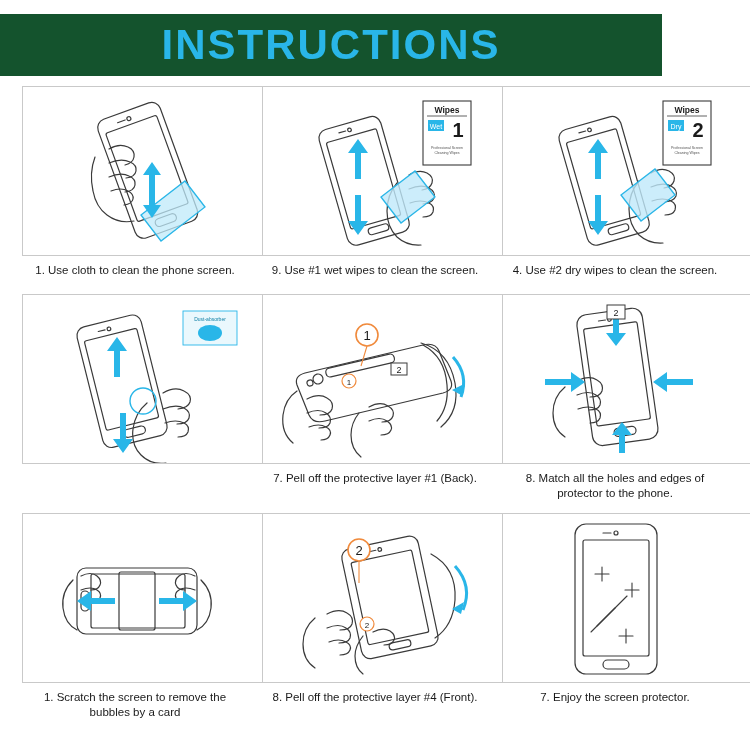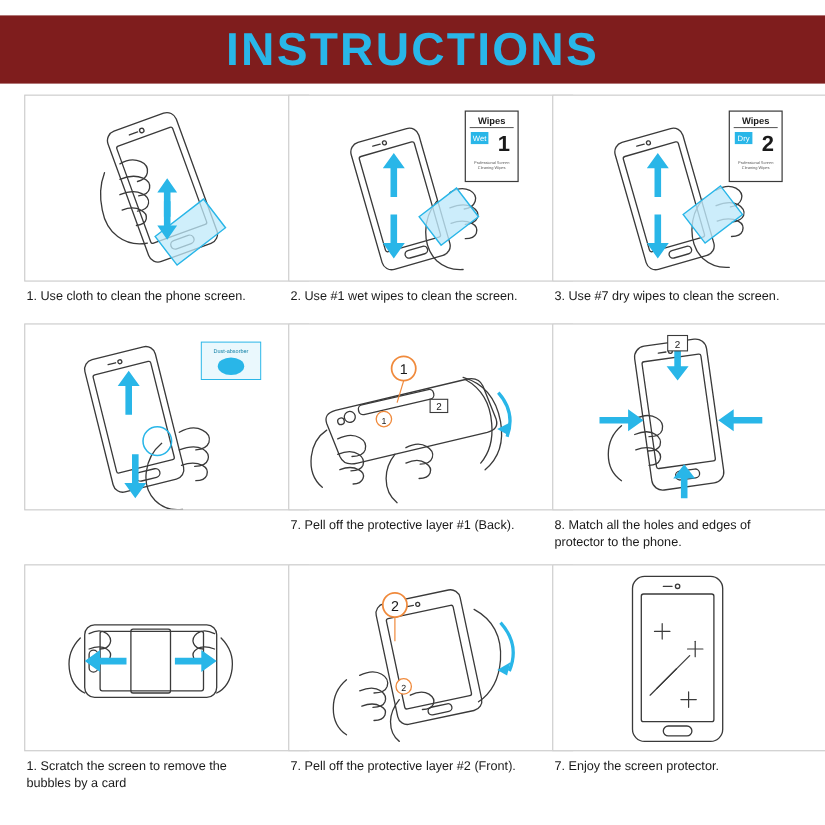--- a/index.html
+++ b/index.html
@@ -18,23 +18,23 @@
     width: 750px;
     height: 750px;
     background: #ffffff;
     box-sizing: border-box;
   }
   
   .header {
     position: absolute;
     left: 0;
     top: 14px;
-    width: 750px;
+    width: 662px;
     height: 62px;
-    background: #7f1d1d;
+    background: #14532d;
     display: flex;
     align-items: center;
     justify-content: center;
   }
   .header-title {
     color: #29b6e8;
     font-size: 42px;
     font-weight: bold;
     letter-spacing: 2px;
     font-family: "Liberation Sans", sans-serif;
@@ -62,20 +62,21 @@
     box-sizing: border-box;
     overflow: hidden;
   }
   .caption {
     font-size: 11.5px;
     color: #1a1a1a;
     line-height: 15px;
     padding: 7px 2px 6px 2px;
     min-height: 32px;
     box-sizing: border-box;
+    text-align: center;
   }
   svg { display: block; }
 </style>
 </head>
 <body>
 
 <div class="page">
 
   <div class="header">
     <div class="header-title">INSTRUCTIONS</div>
@@ -148,21 +149,21 @@
             <text x="184" y="26" font-family="Liberation Sans, sans-serif" font-size="8.5" font-weight="bold" fill="#1a1a1a" text-anchor="middle">Wipes</text>
             <line x1="164" y1="29" x2="204" y2="29" stroke="#3a3a3a" stroke-width="0.8"></line>
             <rect x="165" y="33" width="16" height="11" fill="#29b6e8"></rect>
             <text x="173" y="41.5" font-family="Liberation Sans, sans-serif" font-size="7" fill="#ffffff" text-anchor="middle">Wet</text>
             <text x="195" y="50" font-family="Liberation Sans, sans-serif" font-size="20" font-weight="bold" fill="#1a1a1a" text-anchor="middle">1</text>
             <text x="184" y="62" font-family="Liberation Sans, sans-serif" font-size="3.6" fill="#555" text-anchor="middle">Professional Screen</text>
             <text x="184" y="67" font-family="Liberation Sans, sans-serif" font-size="3.6" fill="#555" text-anchor="middle">Cleaning Wipes</text>
           </g>
         </svg>
       </div>
-      <div class="caption">2. Use #1 wet wipes to clean the screen.</div>
+      <div class="caption">9. Use #1 wet wipes to clean the screen.</div>
     </div>
 
     <div class="cell">
       <div class="panel">
         <svg width="226" height="170" viewBox="0 0 226 170">
           <g fill="none" stroke="#3a3a3a" stroke-width="1.2" stroke-linecap="round" stroke-linejoin="round">
             <g transform="rotate(-16 100 90)">
               <rect x="68" y="34" width="64" height="120" rx="9" ry="9"></rect>
               <rect x="74" y="47" width="52" height="90" rx="2" ry="2"></rect>
               <circle cx="100" cy="41" r="1.8"></circle>
@@ -186,21 +187,21 @@
             <text x="184" y="26" font-family="Liberation Sans, sans-serif" font-size="8.5" font-weight="bold" fill="#1a1a1a" text-anchor="middle">Wipes</text>
             <line x1="164" y1="29" x2="204" y2="29" stroke="#3a3a3a" stroke-width="0.8"></line>
             <rect x="165" y="33" width="16" height="11" fill="#29b6e8"></rect>
             <text x="173" y="41.5" font-family="Liberation Sans, sans-serif" font-size="7" fill="#ffffff" text-anchor="middle">Dry</text>
             <text x="195" y="50" font-family="Liberation Sans, sans-serif" font-size="20" font-weight="bold" fill="#1a1a1a" text-anchor="middle">2</text>
             <text x="184" y="62" font-family="Liberation Sans, sans-serif" font-size="3.6" fill="#555" text-anchor="middle">Professional Screen</text>
             <text x="184" y="67" font-family="Liberation Sans, sans-serif" font-size="3.6" fill="#555" text-anchor="middle">Cleaning Wipes</text>
           </g>
         </svg>
       </div>
-      <div class="caption">3. Use #7 dry wipes to clean the screen.</div>
+      <div class="caption">4. Use #2 dry wipes to clean the screen.</div>
     </div>
 
     <div class="cell">
       <div class="panel">
         <svg width="226" height="170" viewBox="0 0 226 170">
           <g fill="none" stroke="#3a3a3a" stroke-width="1.2" stroke-linecap="round" stroke-linejoin="round">
             <g transform="rotate(-14 100 86)">
               <rect x="66" y="24" width="66" height="124" rx="9" ry="9"></rect>
               <rect x="72" y="38" width="54" height="92" rx="2" ry="2"></rect>
               <circle cx="99" cy="32" r="1.8"></circle>
@@ -356,21 +357,21 @@
           <path d="M198 100 l-9 -5 l12 -7 z" fill="#29b6e8"></path>
 
           <circle cx="96" cy="36" r="11" fill="#ffffff" stroke="#f08a3c" stroke-width="1.6"></circle>
           <text x="96" y="41" font-family="Liberation Sans, sans-serif" font-size="13" fill="#1a1a1a" text-anchor="middle">2</text>
           <path d="M96 47 l0 22" fill="none" stroke="#f08a3c" stroke-width="1.1"></path>
 
           <circle cx="104" cy="110" r="7" fill="#ffffff" stroke="#f08a3c" stroke-width="1.2"></circle>
           <text x="104" y="114" font-family="Liberation Sans, sans-serif" font-size="8" fill="#1a1a1a" text-anchor="middle">2</text>
         </svg>
       </div>
-      <div class="caption">7. Pell off the protective layer #2 (Front).</div>
+      <div class="caption">8. Pell off the protective layer #4 (Front).</div>
     </div>
 
     <div class="cell">
       <div class="panel">
         <svg width="226" height="170" viewBox="0 0 226 170">
           <g fill="none" stroke="#3a3a3a" stroke-width="1.2" stroke-linecap="round" stroke-linejoin="round">
             <rect x="72" y="10" width="82" height="150" rx="11" ry="11"></rect>
             <rect x="80" y="26" width="66" height="116" rx="2" ry="2"></rect>
             <circle cx="113" cy="19" r="2"></circle>
             <line x1="100" y1="19" x2="108" y2="19"></line>

